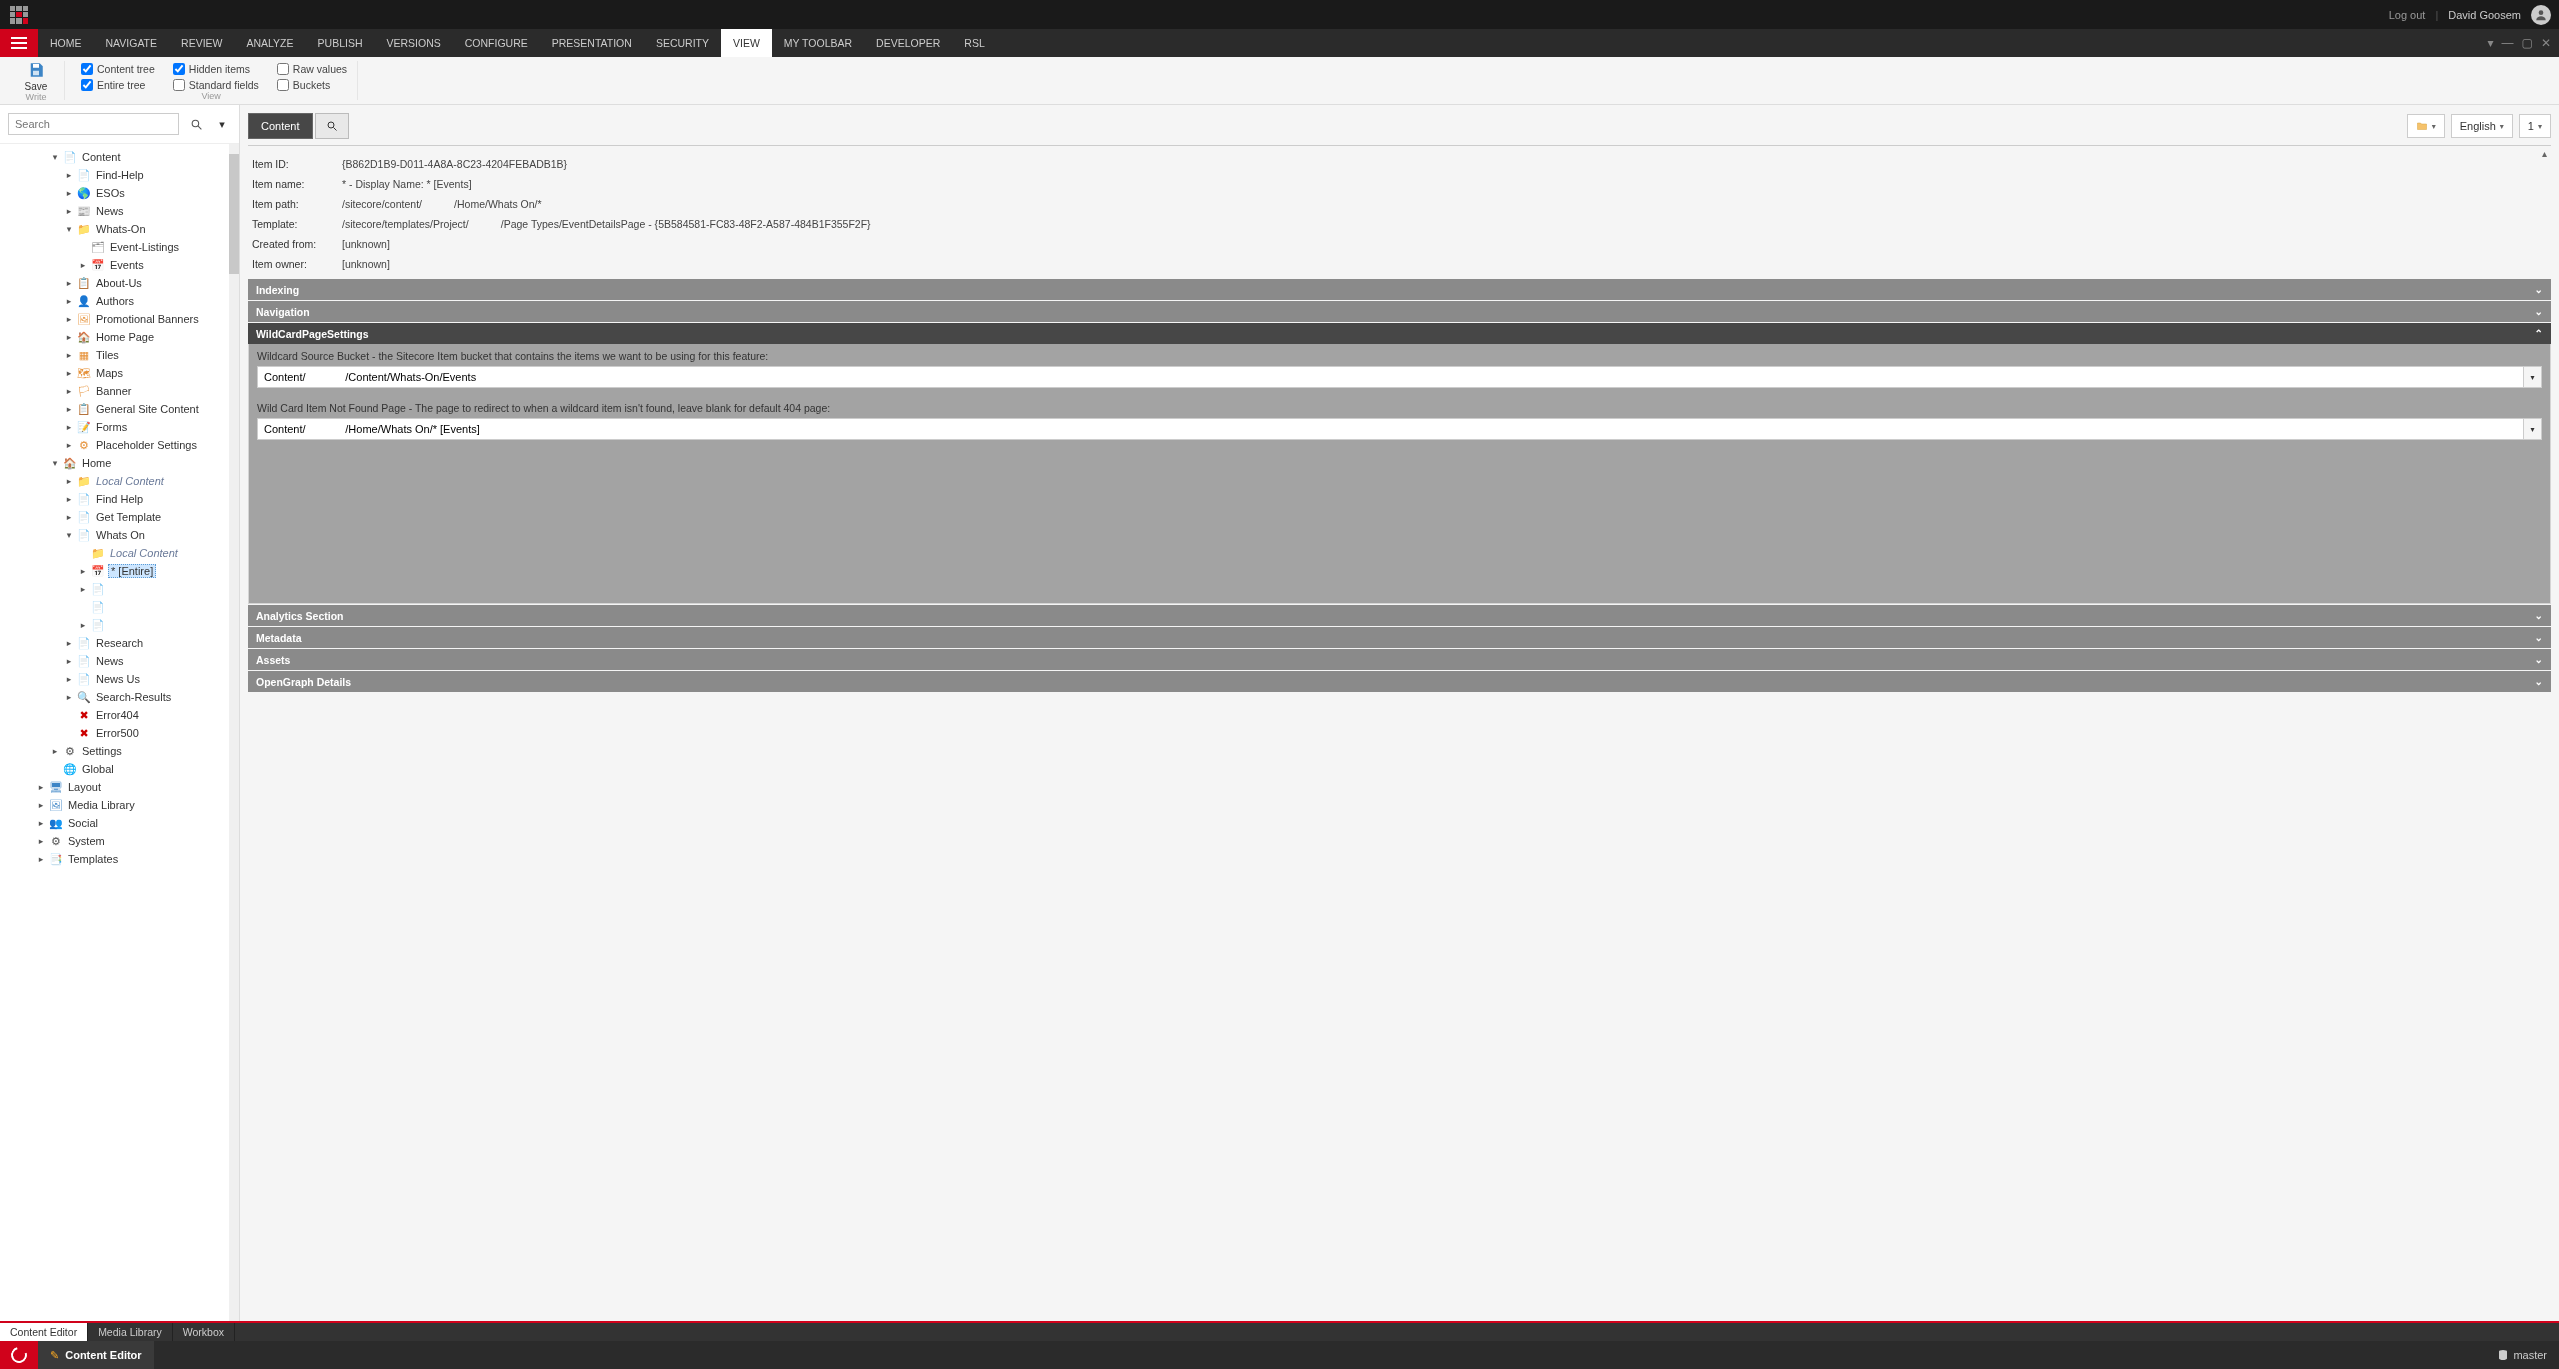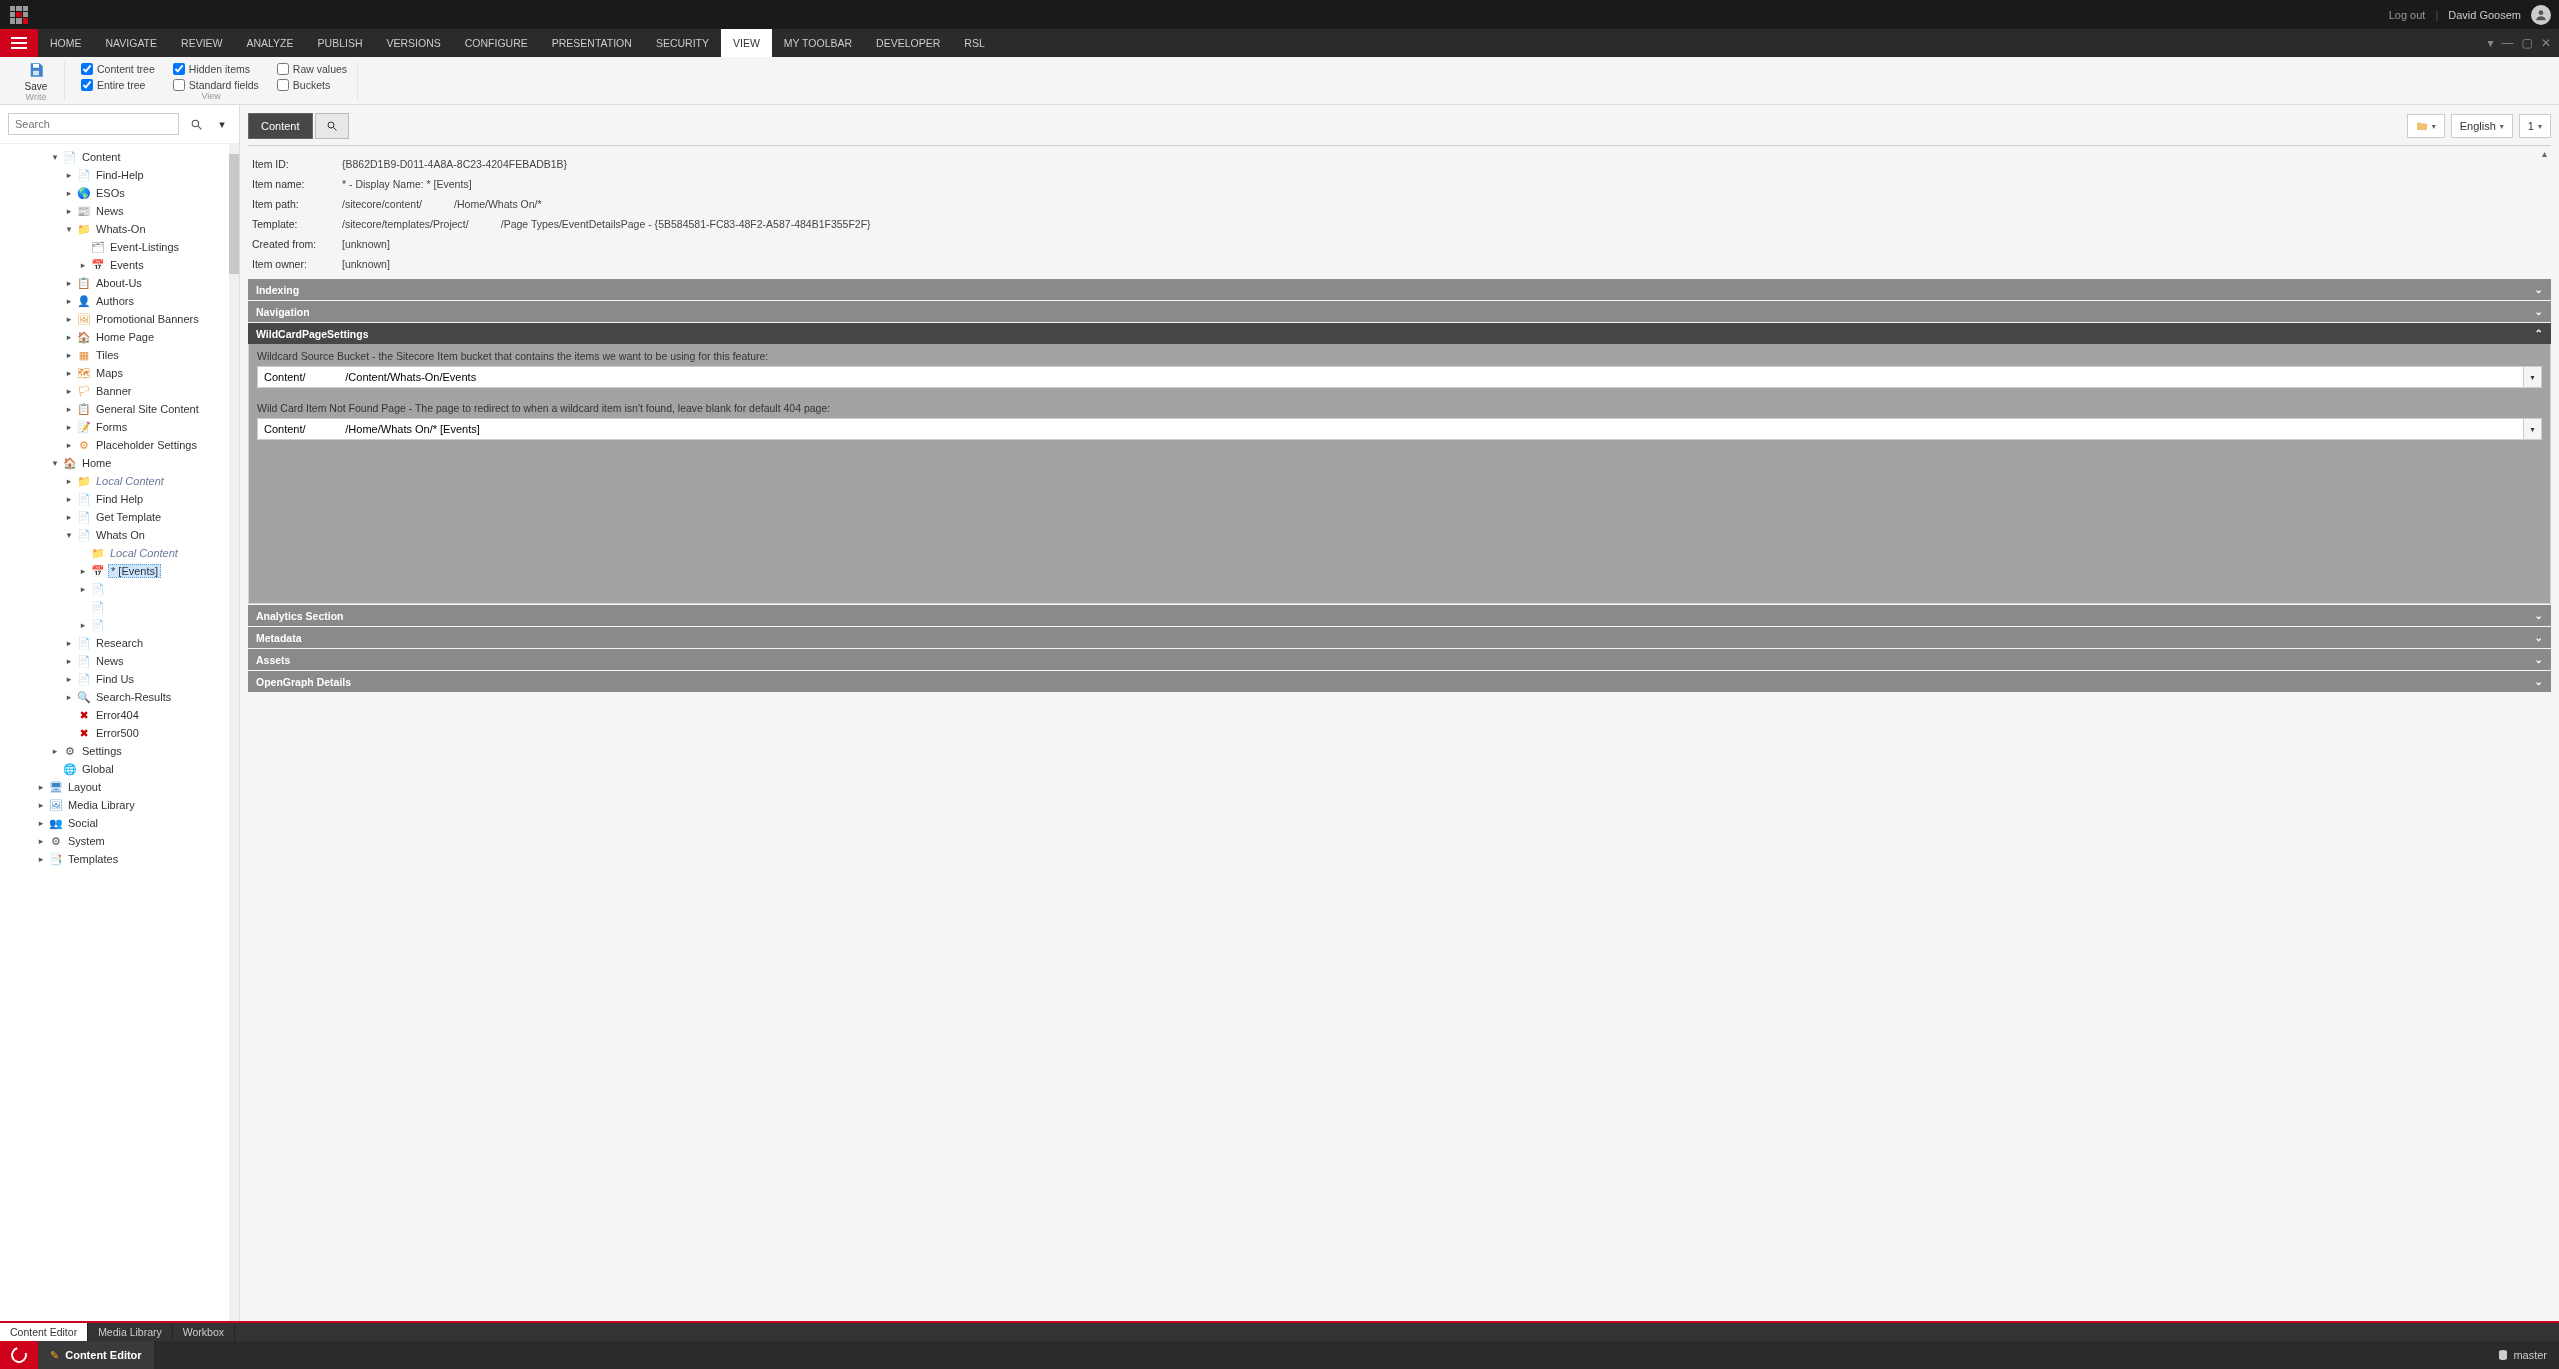--- a/index.html
+++ b/index.html
@@ -331,21 +331,21 @@
           <span class="label">Whats On</span>
         </div>
         <div class="tree-node" style="padding-left: 78px;">
           <span class="arrow"></span>
           <span class="ticon" style="color: rgb(111, 168, 220);">📁</span>
           <span class="label italic">Local Content</span>
         </div>
         <div class="tree-node selected" style="padding-left: 78px;">
           <span class="arrow">▸</span>
           <span class="ticon" style="color: rgb(230, 145, 56);">📅</span>
-          <span class="label">* [Events]</span>
+          <span class="label">* [Entire]</span>
         </div>
         <div class="tree-node" style="padding-left: 78px;">
           <span class="arrow">▸</span>
           <span class="ticon" style="color: rgb(61, 133, 198);">📄</span>
           <span class="label"></span>
         </div>
         <div class="tree-node" style="padding-left: 78px;">
           <span class="arrow"></span>
           <span class="ticon" style="color: rgb(61, 133, 198);">📄</span>
           <span class="label"></span>
@@ -361,21 +361,21 @@
           <span class="label">Research</span>
         </div>
         <div class="tree-node" style="padding-left: 64px;">
           <span class="arrow">▸</span>
           <span class="ticon" style="color: rgb(61, 133, 198);">📄</span>
           <span class="label">News</span>
         </div>
         <div class="tree-node" style="padding-left: 64px;">
           <span class="arrow">▸</span>
           <span class="ticon" style="color: rgb(61, 133, 198);">📄</span>
-          <span class="label">Find Us</span>
+          <span class="label">News Us</span>
         </div>
         <div class="tree-node" style="padding-left: 64px;">
           <span class="arrow">▸</span>
           <span class="ticon" style="color: rgb(61, 133, 198);">🔍</span>
           <span class="label">Search-Results</span>
         </div>
         <div class="tree-node" style="padding-left: 64px;">
           <span class="arrow"></span>
           <span class="ticon" style="color: rgb(204, 0, 0);">✖</span>
           <span class="label">Error404</span>

